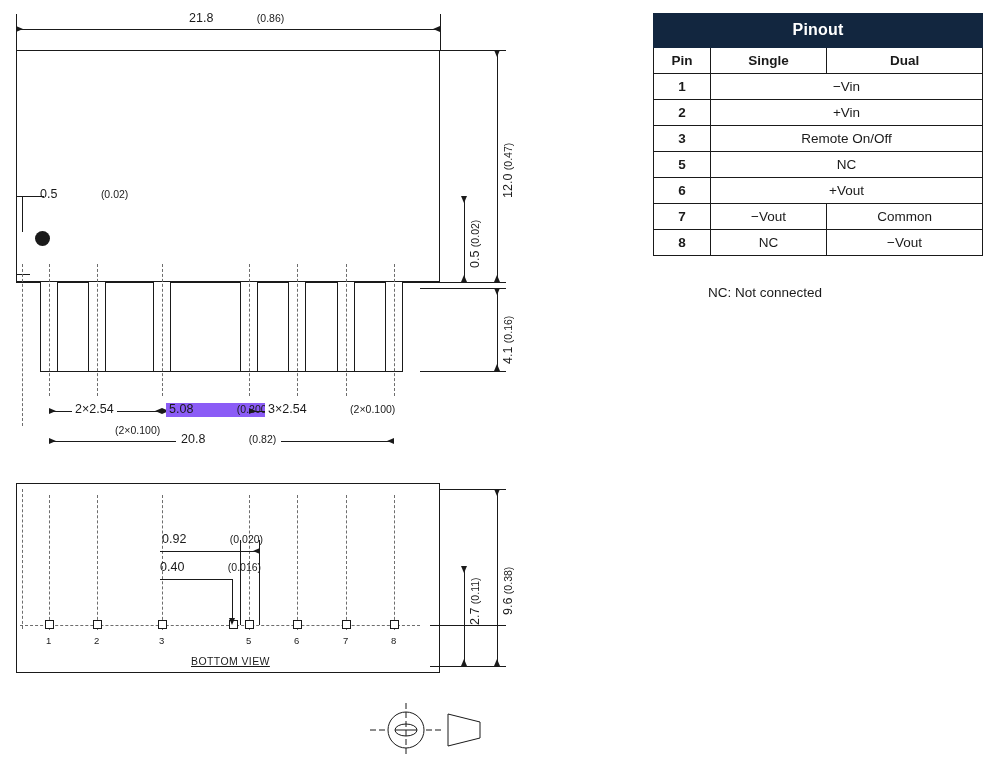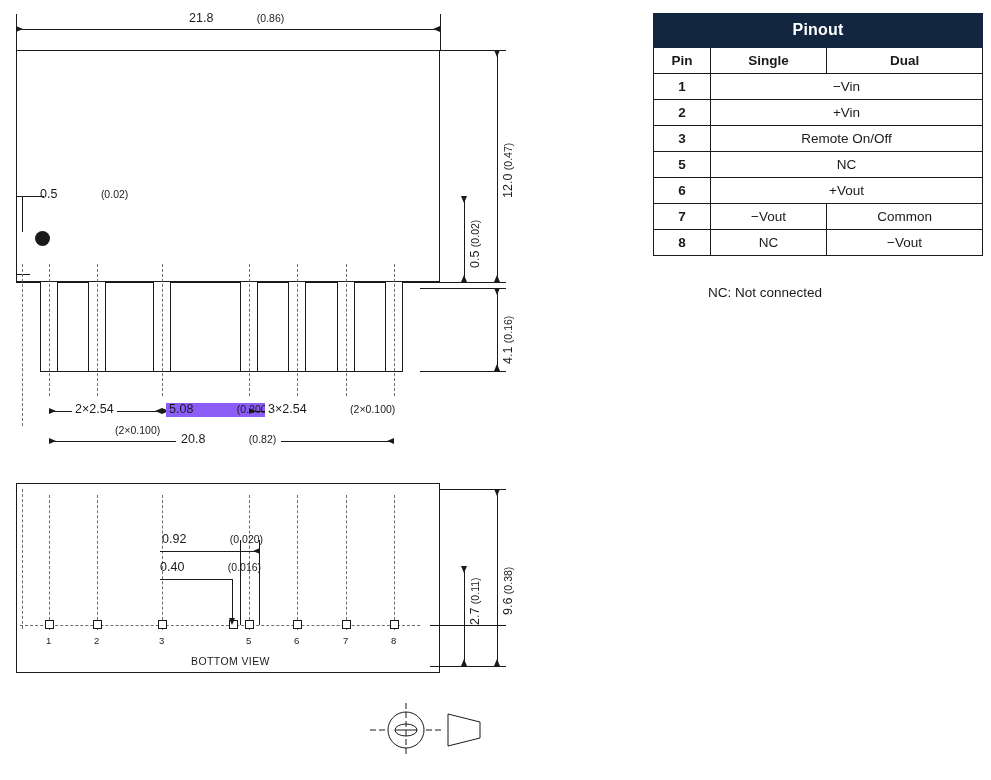--- a/index.html
+++ b/index.html
@@ -344,21 +344,21 @@
 
   <div class="ln vline" style="left:497px; top:489px; height:177px;"></div>
   <div class="ar ar-d" style="left:493.5px; top:489px;"></div>
   <div class="ar ar-u" style="left:493.5px; top:659px;"></div>
   <div class="ln hline" style="left:440px; top:489px; width:66px;"></div>
   <div class="lbl-v" style="left:502px; top:615px;">
     <span>9.6</span>
     <span class="sm">(0.38)</span>
   </div>
 
-  <div class="bottomview" style="left:191px; top:655px;">BOTTOM VIEW</div>
+  <div class="bottomview" style="left:191px; top:655px;text-decoration:underline;">BOTTOM VIEW</div>
 
   <div class="notes">
   </div>
 
   <svg style="position:absolute; left:370px; top:700px;" width="150" height="60">
     <line x1="0" y1="30" x2="16" y2="30" stroke="#1a1a1a" stroke-width="1" stroke-dasharray="6,3"></line>
     <line x1="56" y1="30" x2="72" y2="30" stroke="#1a1a1a" stroke-width="1" stroke-dasharray="6,3"></line>
     <line x1="36" y1="3" x2="36" y2="57" stroke="#1a1a1a" stroke-width="1" stroke-dasharray="6,3"></line>
     <circle cx="36" cy="30" r="18" fill="none" stroke="#1a1a1a" stroke-width="1"></circle>
     <ellipse cx="36" cy="30" rx="11" ry="6" fill="none" stroke="#1a1a1a" stroke-width="1"></ellipse>

